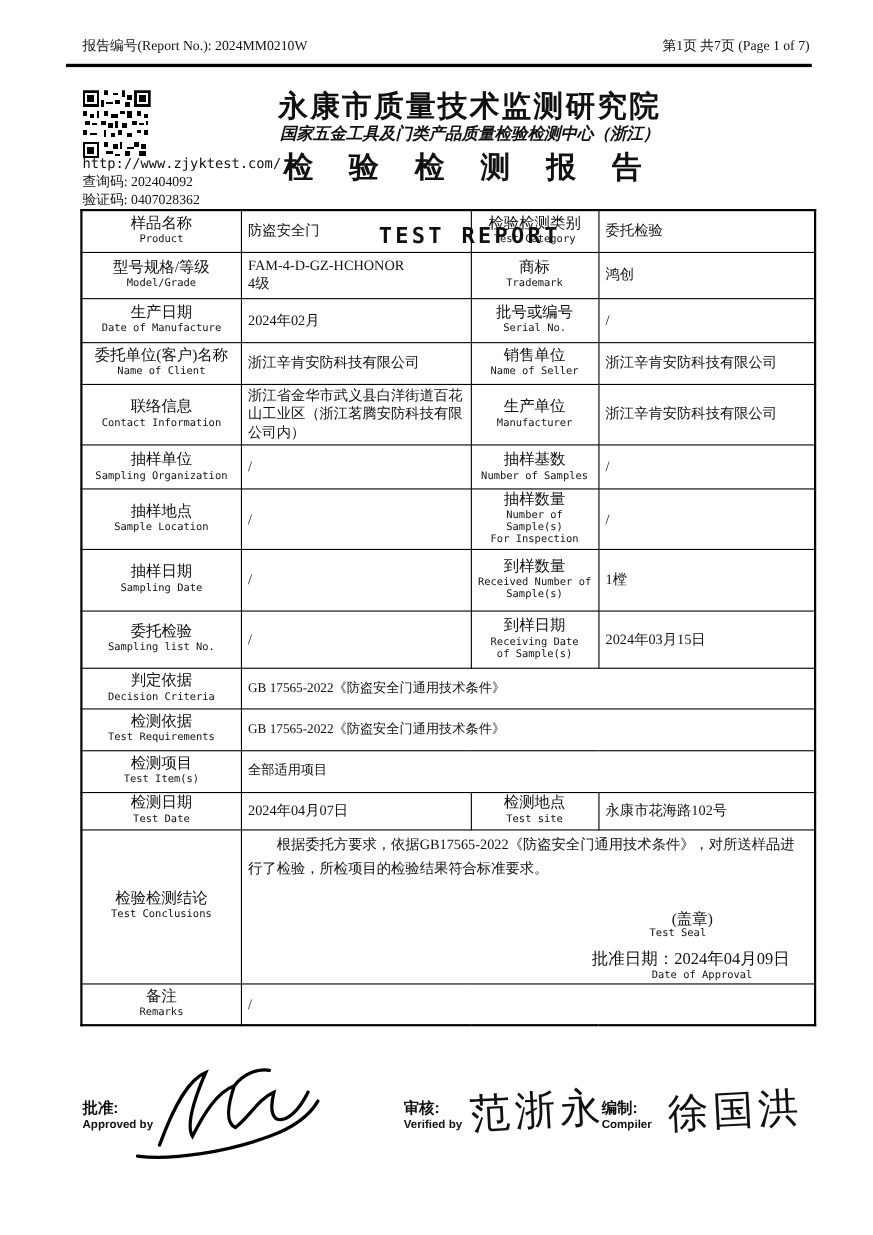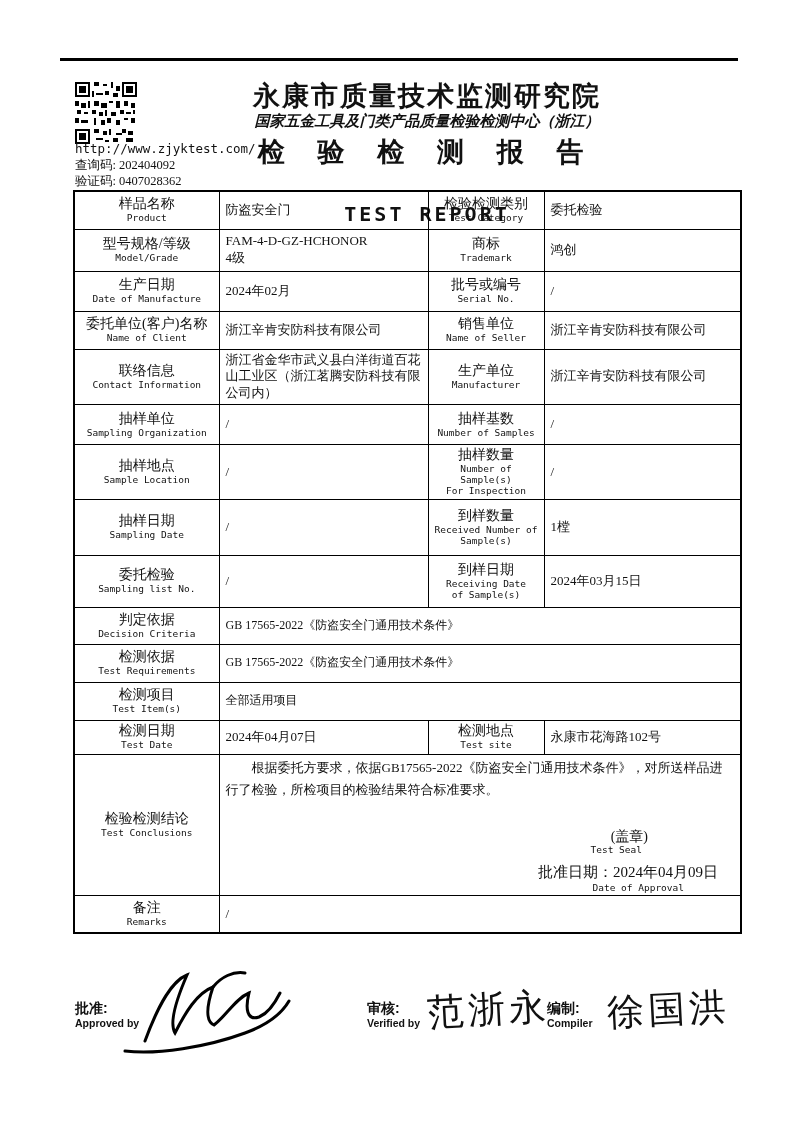--- a/index.html
+++ b/index.html
@@ -49,20 +49,24 @@
        font-family:"Liberation Sans","DejaVu Sans",sans-serif;}
   .handname{position:absolute;font-size:37px;letter-spacing:4px;white-space:nowrap;
        transform:rotate(-3deg);font-family:"Liberation Serif","DejaVu Serif",serif;}
   .scribble{position:absolute;}
 </style>
 </head>
 <body>
 
 <div class="page">
 
+  <div class="topline">
+    <span>报告编号(Report No.): 2024MM0210W</span>
+    <span>第1页 共7页  (Page 1 of 7)</span>
+  </div>
   <div class="rule"></div>
 
   <svg class="qr" viewBox="0 0 29 29" shape-rendering="crispEdges">
     <rect width="29" height="29" fill="#fff"></rect>
     <g fill="#000">
       <rect x="0" y="0" width="7" height="7"></rect>
         <rect x="22" y="0" width="7" height="7"></rect>
         <rect x="0" y="22" width="7" height="7"></rect>
       <rect x="1" y="1" width="5" height="5" fill="#fff"></rect>
         <rect x="23" y="1" width="5" height="5" fill="#fff"></rect>

